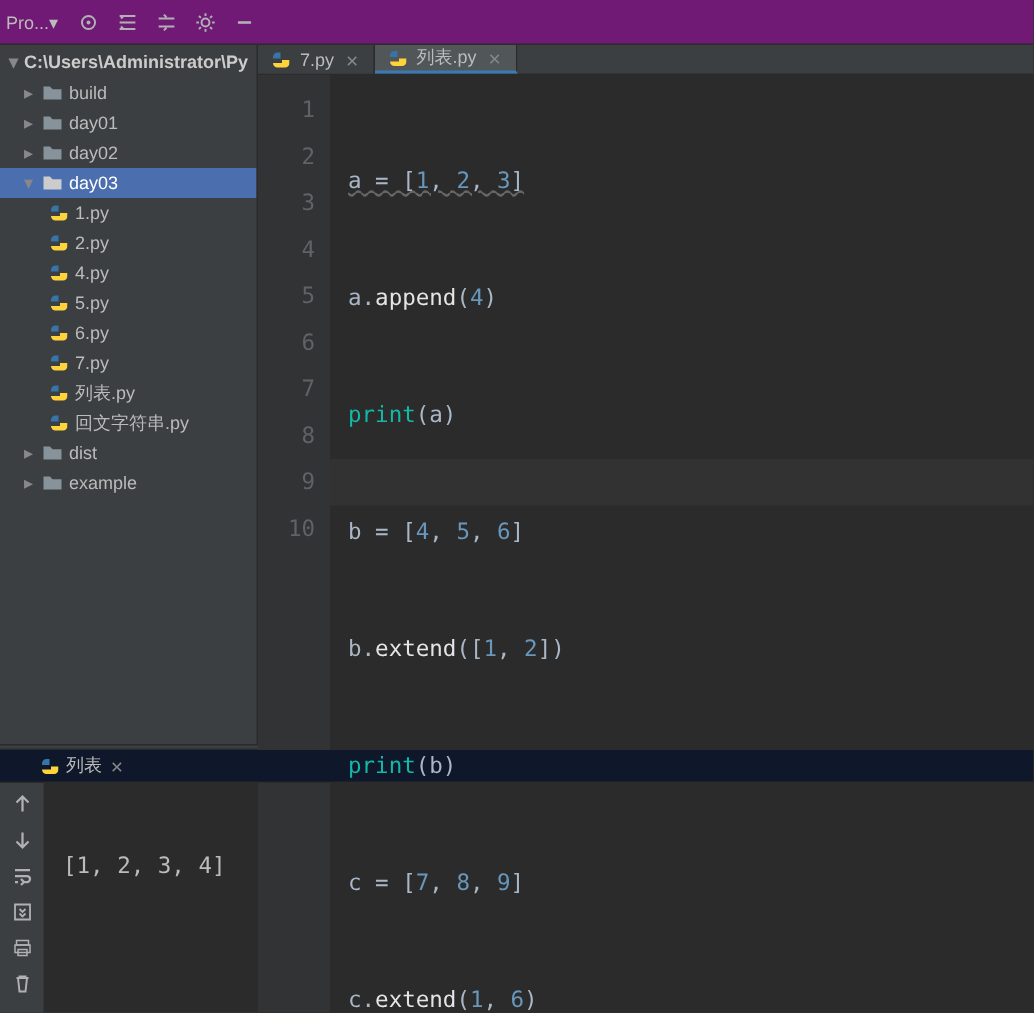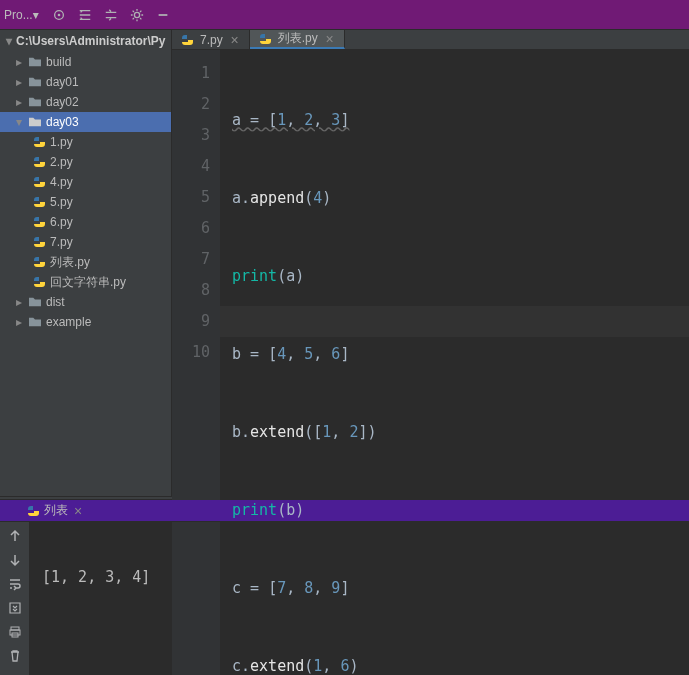--- a/index.html
+++ b/index.html
@@ -171,21 +171,21 @@
       border-bottom: 1px solid #2b2b2b;
     }
     .run-panel {
       height: 175px;
       background: #2b2b2b;
       display: flex;
       flex-direction: column;
     }
     .run-tabs {
       height: 24px;
-      background: #4c1d95;
+      background: #0f172a;
       display: flex;
       align-items: center;
       padding-left: 20px;
       gap: 6px;
       border-bottom: 1px solid #2b2b2b;
     }
     .run-tab {
       display: flex;
       align-items: center;
       gap: 4px;

